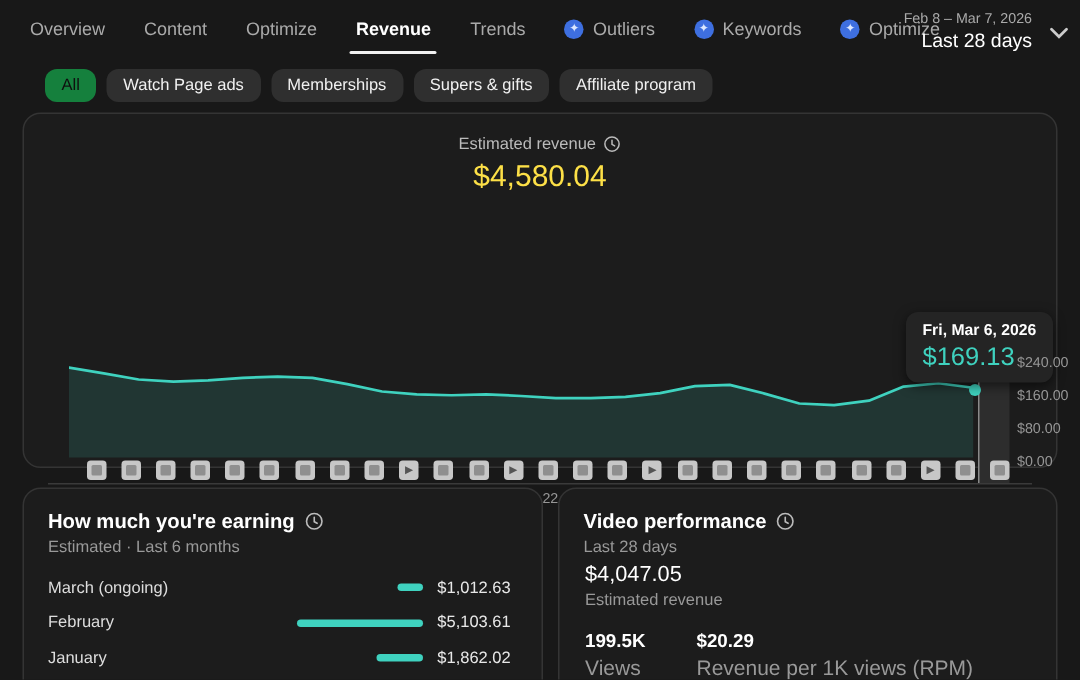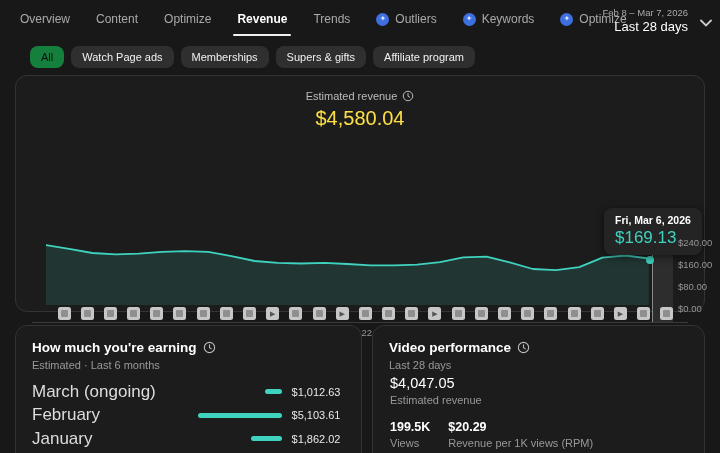--- a/index.html
+++ b/index.html
@@ -48,30 +48,30 @@
   .thumb { position:absolute; top:231px; width:13px; height:13px; background:#c7c7c7; border-radius:2.5px; display:flex; align-items:center; justify-content:center; cursor:pointer; }
   .thumb .inner { width:7px; height:7px; background:#8f8f8f; border-radius:1px; }
   .thumb .play { font-size:7px; color:#555; line-height:1; }
 
   .seemore { position:absolute; left:32px; top:280px; background:#2f2f2f; border:none; color:#f1f1f1; font-size:11.5px; font-family:inherit; padding:6px 13px; border-radius:16px; cursor:pointer; }
 
   .card-title { font-size:13.5px; font-weight:700; color:#fff; display:flex; align-items:center; gap:6px; }
   .card-sub { font-size:11px; color:#999; margin-top:4px; }
   .earn-body { position:absolute; left:16px; right:19px; top:54px; }
   .earn-row { display:flex; align-items:center; height:23.5px; }
-  .earn-row .lbl { flex:1; font-size:17px; color:#ddd; }
+  .earn-row .lbl { flex:1; font-size:11px; color:#ddd; }
   .earn-row .bar { height:5px; border-radius:2.5px; background:#3fd2bf; margin-right:8px; }
   .earn-row .val { width:52px; text-align:center; font-size:11px; color:#e8e8e8; }
 
   .perf-rev { position:absolute; left:17px; top:49px; }
   .perf-rev .v { font-size:14.5px; font-weight:400; color:#ffffff; }
   .perf-rev .l { font-size:11px; color:#999; margin-top:3px; }
-  .perf-stats { position:absolute; left:17px; top:94px; display:flex; gap:18px; }
+  .perf-stats { position:absolute; left:17px; top:94px; display:flex; gap:34px; }
   .stat .v { font-size:12.5px; font-weight:700; color:#fff; }
-  .stat .l { font-size:11px; color:#999; margin-top:3px; }
+  .stat .l { font-size:14px; color:#999; margin-top:3px; }
 
   .pad16 { padding:14px 16px 0 16px; }
   svg.clock { flex:none; }
 </style>
 </head>
 <body>
 
 <div class="tabbar" id="tabbar">
     <div class="tab">
       <span>Overview</span>

